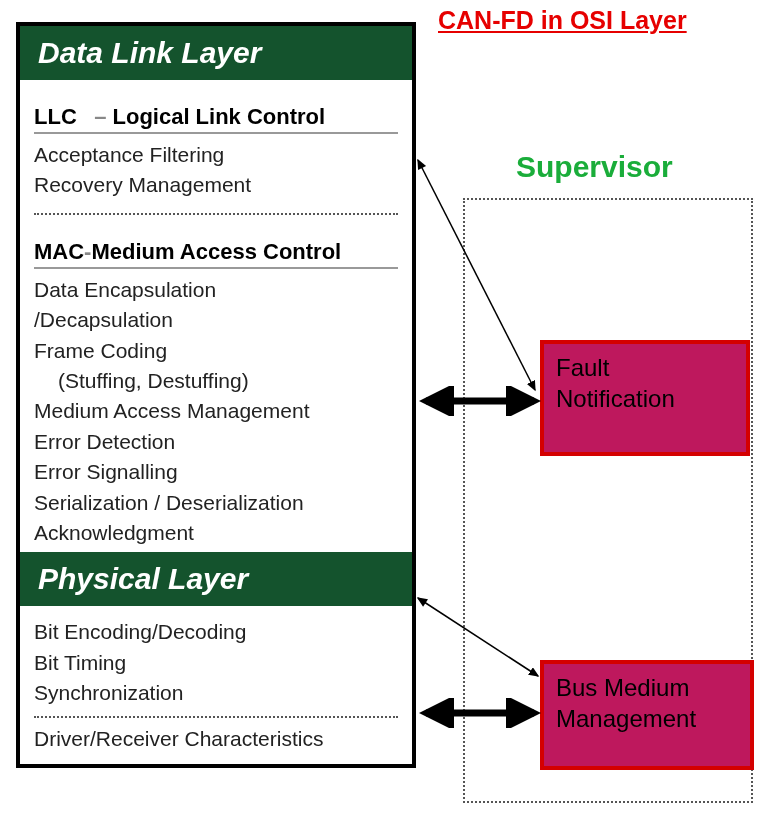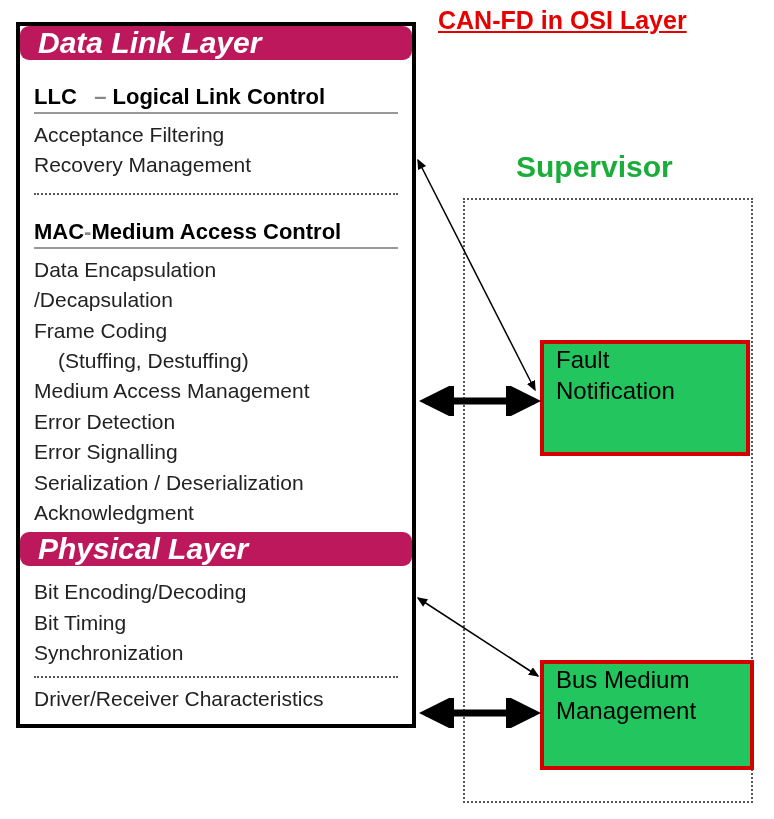--- a/index.html
+++ b/index.html
@@ -21,28 +21,27 @@
     }
     .left-panel {
       position: absolute;
       top: 22px;
       left: 16px;
       width: 400px;
       border: 4px solid #000;
       background: #fff;
     }
     .layer-header {
-      background: #be185d;
+      background: #14532d;
       color: #fff;
       font-weight: bold;
       font-style: italic;
       font-size: 30px;
-      padding: 0 18px;
+      padding: 10px 18px;
       font-family: "Arial Black", Arial, sans-serif;
-      border-radius: 9px;
     }
     .sub-block {
       padding: 24px 14px 4px 14px;
     }
     .sub-header {
       font-size: 22px;
       font-weight: bold;
       color: #000;
       margin-bottom: 2px;
     }
@@ -78,22 +77,22 @@
       position: absolute;
       top: 198px;
       left: 463px;
       width: 290px;
       height: 605px;
       border: 2px dotted #555;
     }
     .red-box {
       position: absolute;
       border: 4px solid #d40000;
-      background: #22c55e;
-      padding: 0 12px;
+      background: #be185d;
+      padding: 8px 12px;
       font-size: 24px;
       color: #000;
       line-height: 1.3;
     }
     .fault-box {
       top: 340px;
       left: 540px;
       width: 210px;
       height: 116px;
     }

